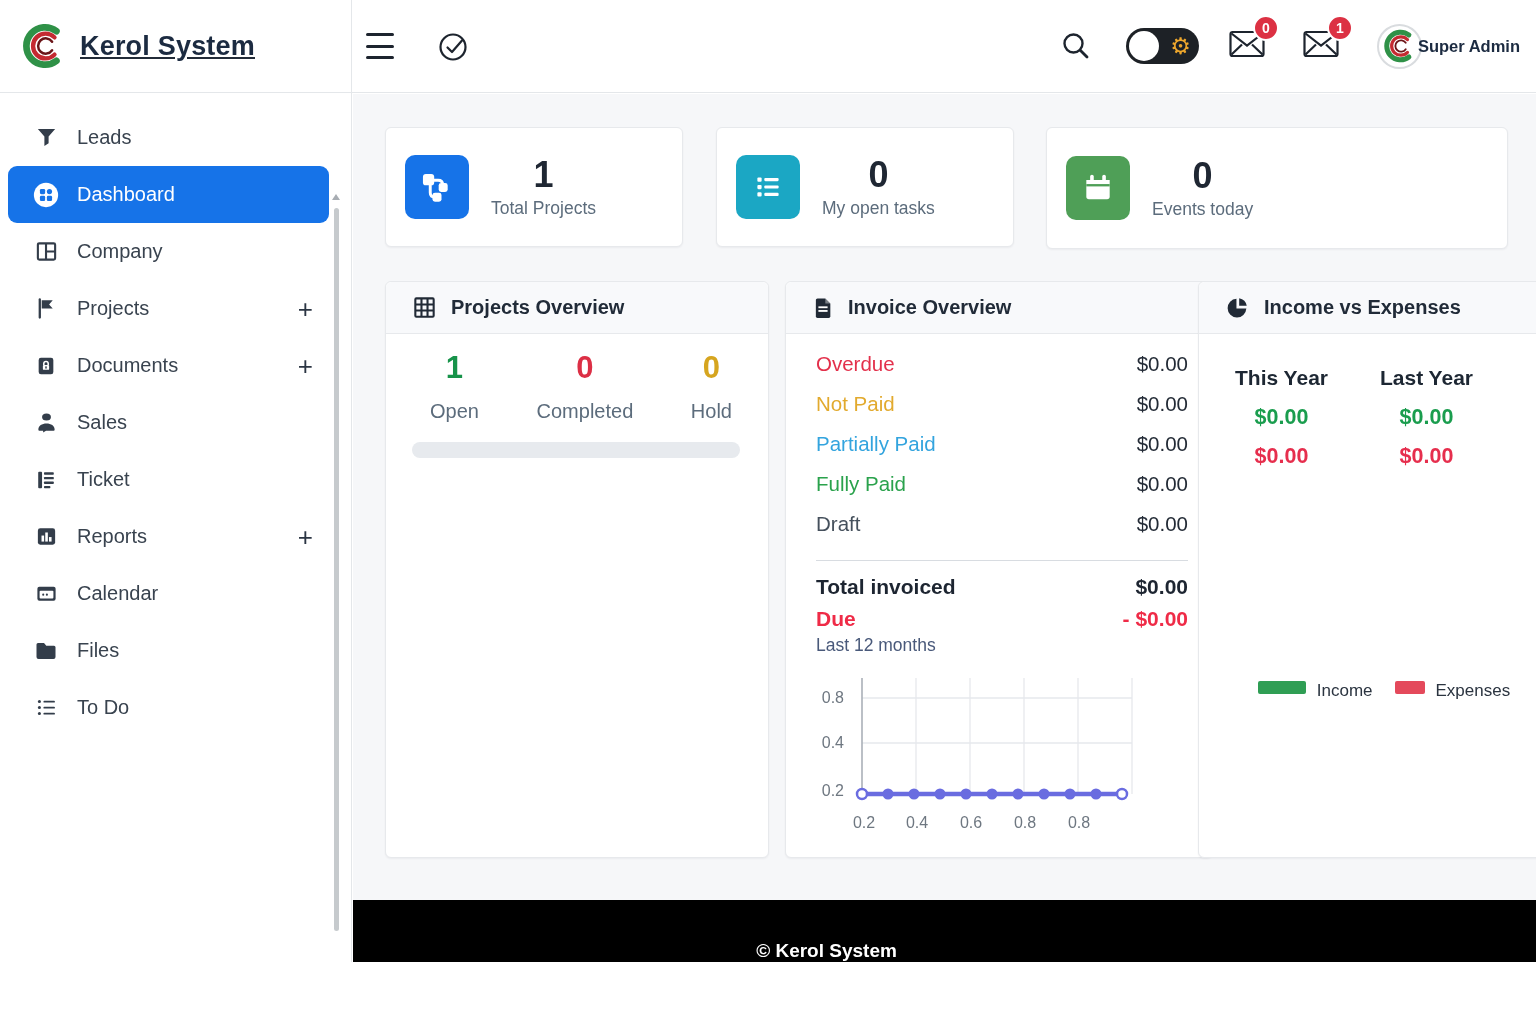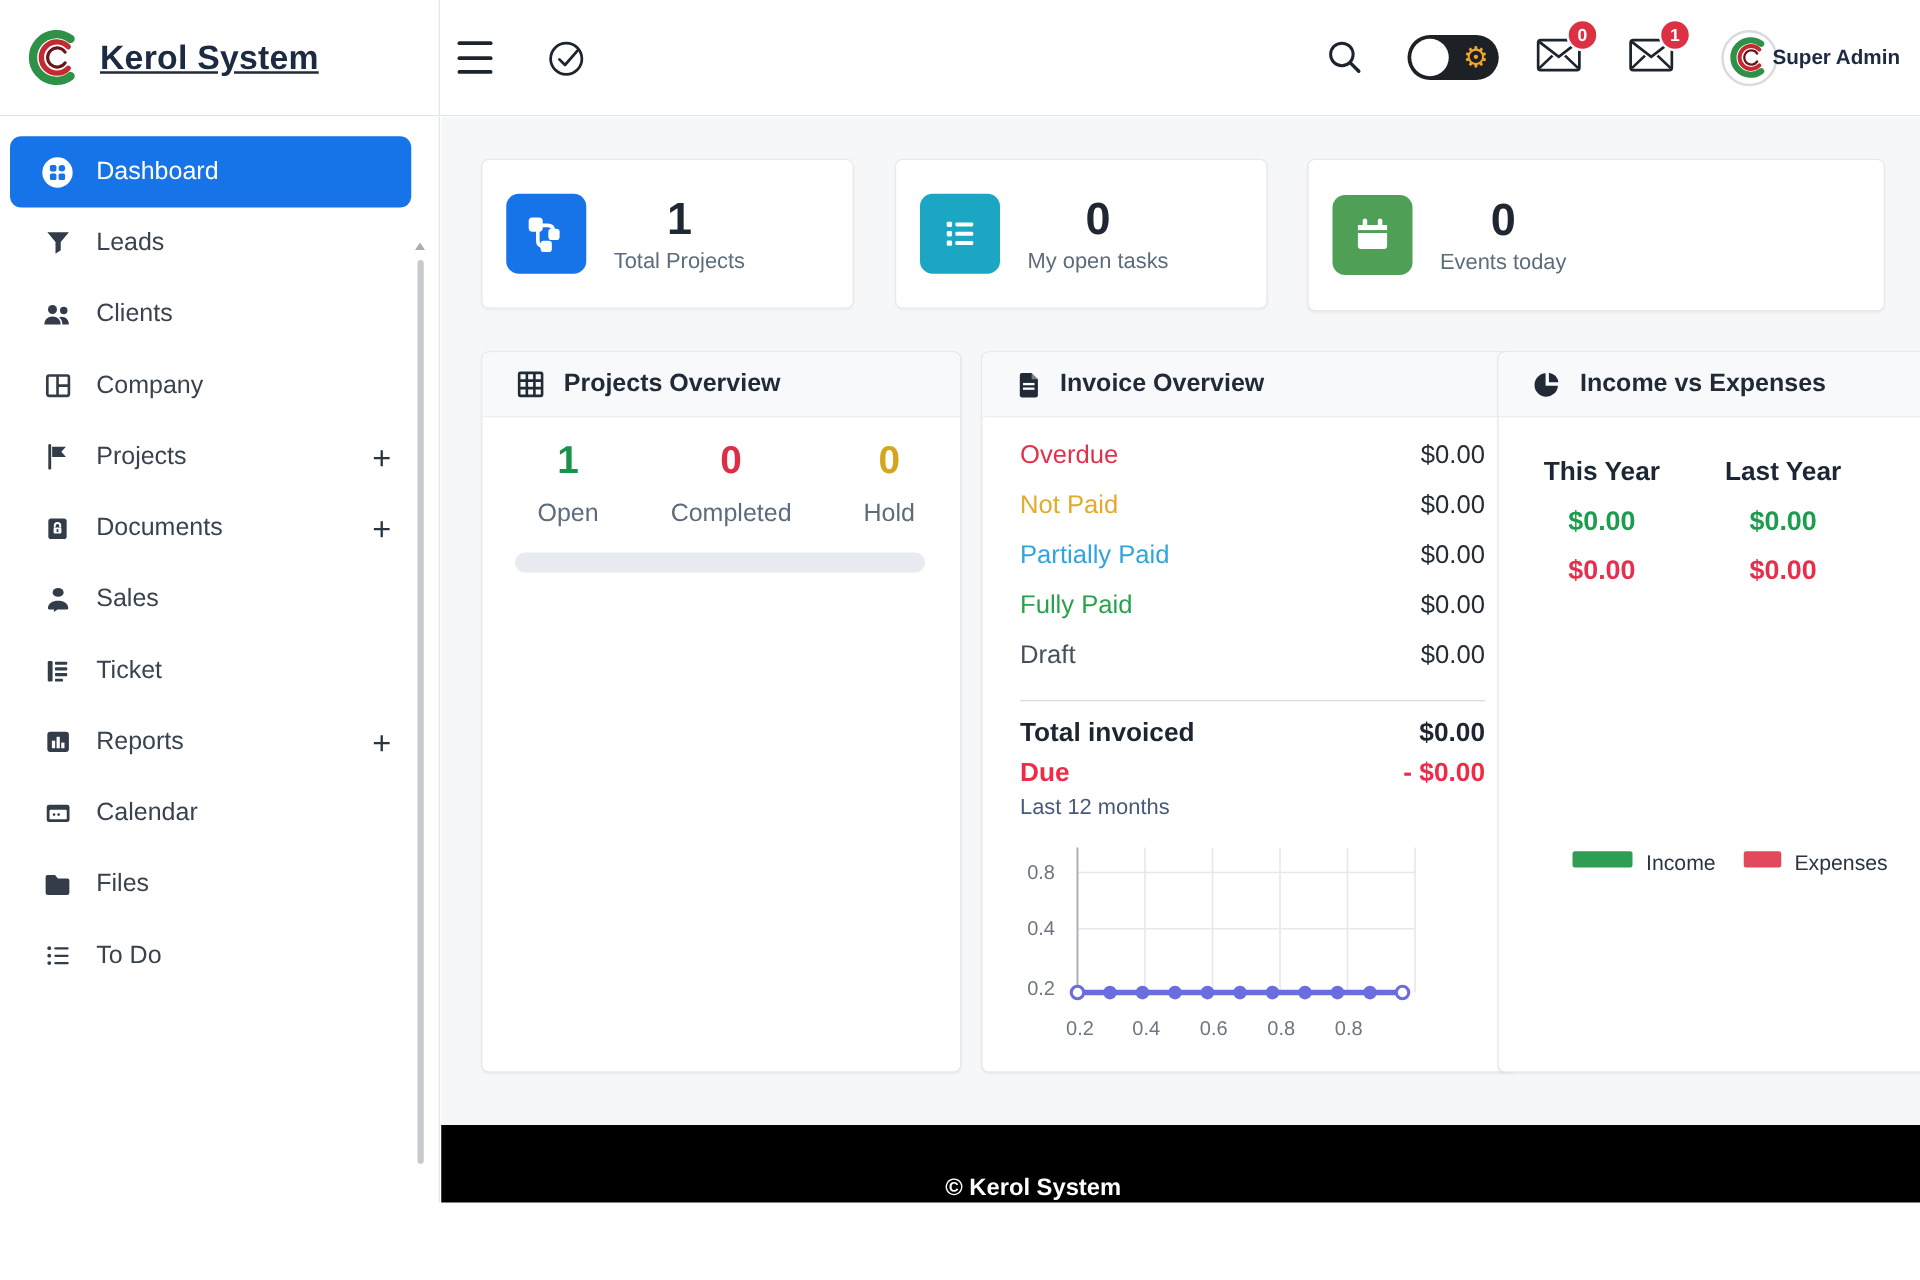--- a/index.html
+++ b/index.html
@@ -155,55 +155,44 @@
           <path d="M33.5 19.5 A8 8 0 1 0 33.5 28.5" fill="none" stroke="#6b1518" stroke-width="2.6" stroke-linecap="round"></path>
         </svg>
       </span>
       <span class="user-name">Super Admin</span>
     </div>
   </div>
 </div>
 
 <div class="sidebar">
 
+  <div class="nav-item">
+    <span class="nicon">
+      <svg width="23" height="23" viewBox="0 0 24 24" class="nav-icon">
+          <path d="M3 3h18l-6.8 8v7l-4.4 2.8v-9.8z"></path>
+        </svg>
+    </span>
+    <span class="nlabel">Leads</span>
+  </div>
+
   <div class="nav-item active">
     <span class="nicon">
       <svg width="30" height="30" viewBox="0 0 30 30">
         <circle cx="15" cy="15" r="14" fill="#fff"></circle>
         <g fill="#1673e8">
           <rect x="8" y="8" width="6" height="6" rx="1.5"></rect>
             <rect x="16" y="8" width="6" height="6" rx="3"></rect>
           <rect x="8" y="16" width="6" height="6" rx="1.5"></rect>
             <rect x="16" y="16" width="6" height="6" rx="1.5"></rect>
         </g>
       </svg>
     </span>
     <span class="nlabel">Dashboard</span>
   </div>
 
-  <div class="nav-item">
-    <span class="nicon">
-      <svg width="23" height="23" viewBox="0 0 24 24" class="nav-icon">
-          <path d="M3 3h18l-6.8 8v7l-4.4 2.8v-9.8z"></path>
-        </svg>
-    </span>
-    <span class="nlabel">Leads</span>
-  </div>
-
-  <div class="nav-item">
-    <span class="nicon">
-      <svg width="24" height="24" viewBox="0 0 24 24" class="nav-icon">
-        <circle cx="8" cy="7.6" r="3.6"></circle>
-          <path d="M1.5 19.5c0-4 2.9-6.3 6.5-6.3s6.5 2.3 6.5 6.3z"></path>
-        <circle cx="17" cy="8.4" r="3"></circle>
-          <path d="M15.2 13.4c3.5 0 5.9 2.3 5.9 6.1h-5.2c0-2.5-1-4.5-2.6-5.6.6-.3 1.2-.5 1.9-.5z"></path>
-      </svg>
-    </span>
-    <span class="nlabel">Clients</span>
-  </div>
 
   <div class="nav-item">
     <span class="nicon">
       <svg width="23" height="23" viewBox="0 0 24 24" fill="none" stroke="#333d4a" stroke-width="2.2">
         <rect x="3" y="3.5" width="18" height="17" rx="1.5"></rect>
           <path d="M11.5 3.5v17M11.5 12H21"></path>
       </svg>
     </span>
     <span class="nlabel">Company</span>
   </div>

